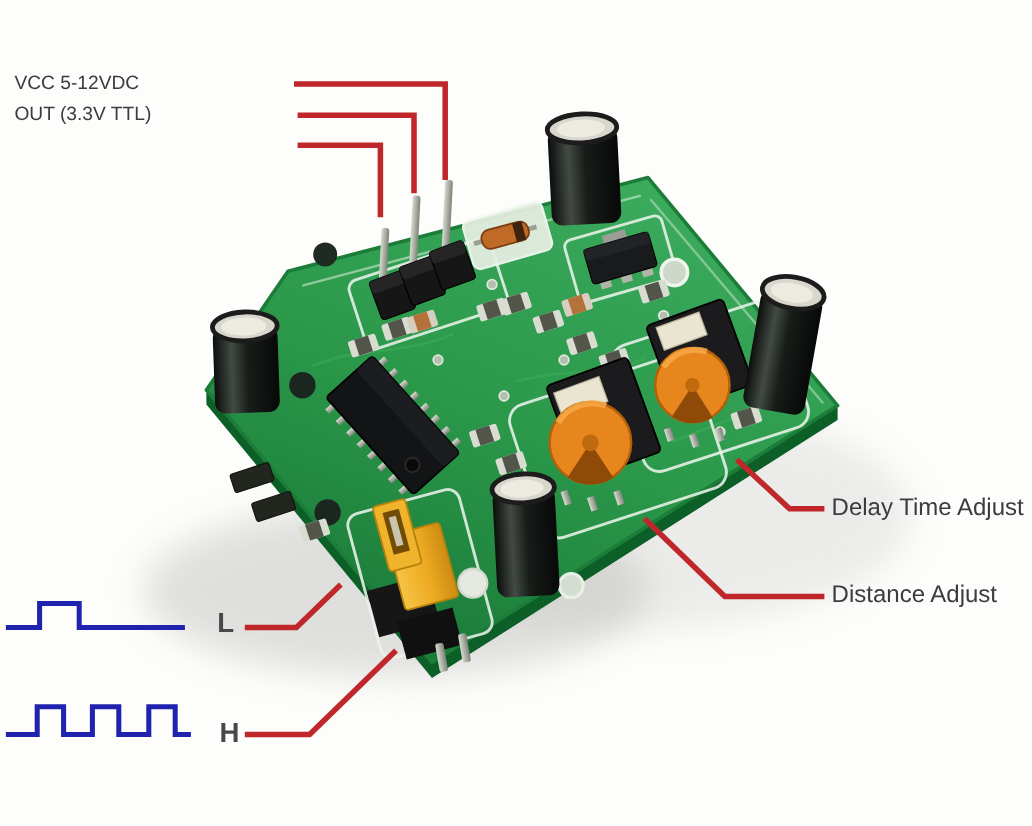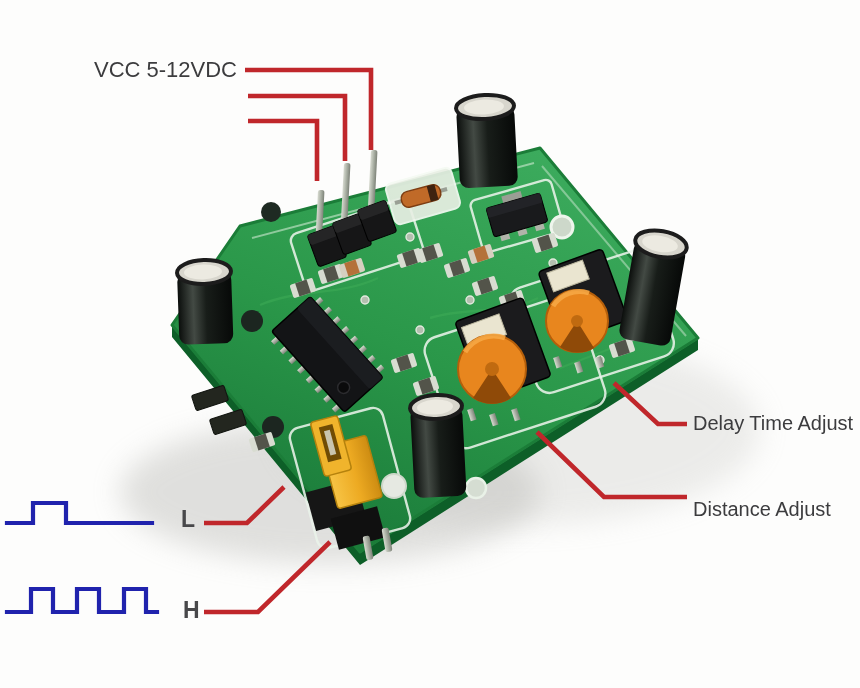--- a/index.html
+++ b/index.html
@@ -20,26 +20,26 @@
   #stage{
     position:relative;width:860px;height:688px;overflow:hidden;
     background:var(--background);
     font-family:"Liberation Sans", sans-serif;
   }
   #scene{position:absolute;left:0;top:0;}
   .red-line{stroke:var(--annotation-red);stroke-width:4.6;fill:none;stroke-linejoin:miter;stroke-linecap:butt;}
   .blue-line{stroke:var(--waveform-blue);stroke-width:4.2;fill:none;stroke-linejoin:miter;stroke-linecap:square;}
   .silk{stroke:var(--silkscreen);stroke-width:2.4;fill:none;opacity:.88;}
   .pin-labels{
-    position:absolute;left:0;top:57px;width:237px;text-align:right;
-    font-size:22px;line-height:25.6px;color:var(--label-text);
+    position:absolute;left:12px;top:57px;width:237px;text-align:left;
+    font-size:16px;line-height:25.6px;color:var(--label-text);
   }
   .side-label{position:absolute;font-size:20px;color:var(--label-text);white-space:nowrap;}
   #delay-label{left:693px;top:412px;}
-  #distance-label{left:693px;top:498px;}
+  #distance-label{left:693px;top:485px;}
   .jumper-letter{position:absolute;font-size:23px;font-weight:700;color:#48484a;}
   #l-label{left:181px;top:506px;}
   #h-label{left:183px;top:597px;}
 </style>
 </head>
 <body>
 
 <div id="stage">
 
 <svg id="scene" width="860" height="688" viewBox="0 0 860 688">
@@ -357,19 +357,20 @@
   </g>
 
   <g>
     <path class="blue-line" d="M7,523 H33 V503 H66 V523 H152"></path>
     <path class="blue-line" d="M7,612 H31 V589 H53 V612 H77 V589 H99 V612 H124 V589 H146 V612 H157"></path>
   </g>
 </svg>
 
 <div class="pin-labels">
   <div>VCC 5-12VDC</div>
+  <div>OUT (3.3V TTL)</div>
 </div>
 <div id="delay-label" class="side-label">Delay Time Adjust</div>
 <div id="distance-label" class="side-label">Distance Adjust</div>
 <div id="l-label" class="jumper-letter">L</div>
 <div id="h-label" class="jumper-letter">H</div>
 
 </div>
 
 </body></html>

